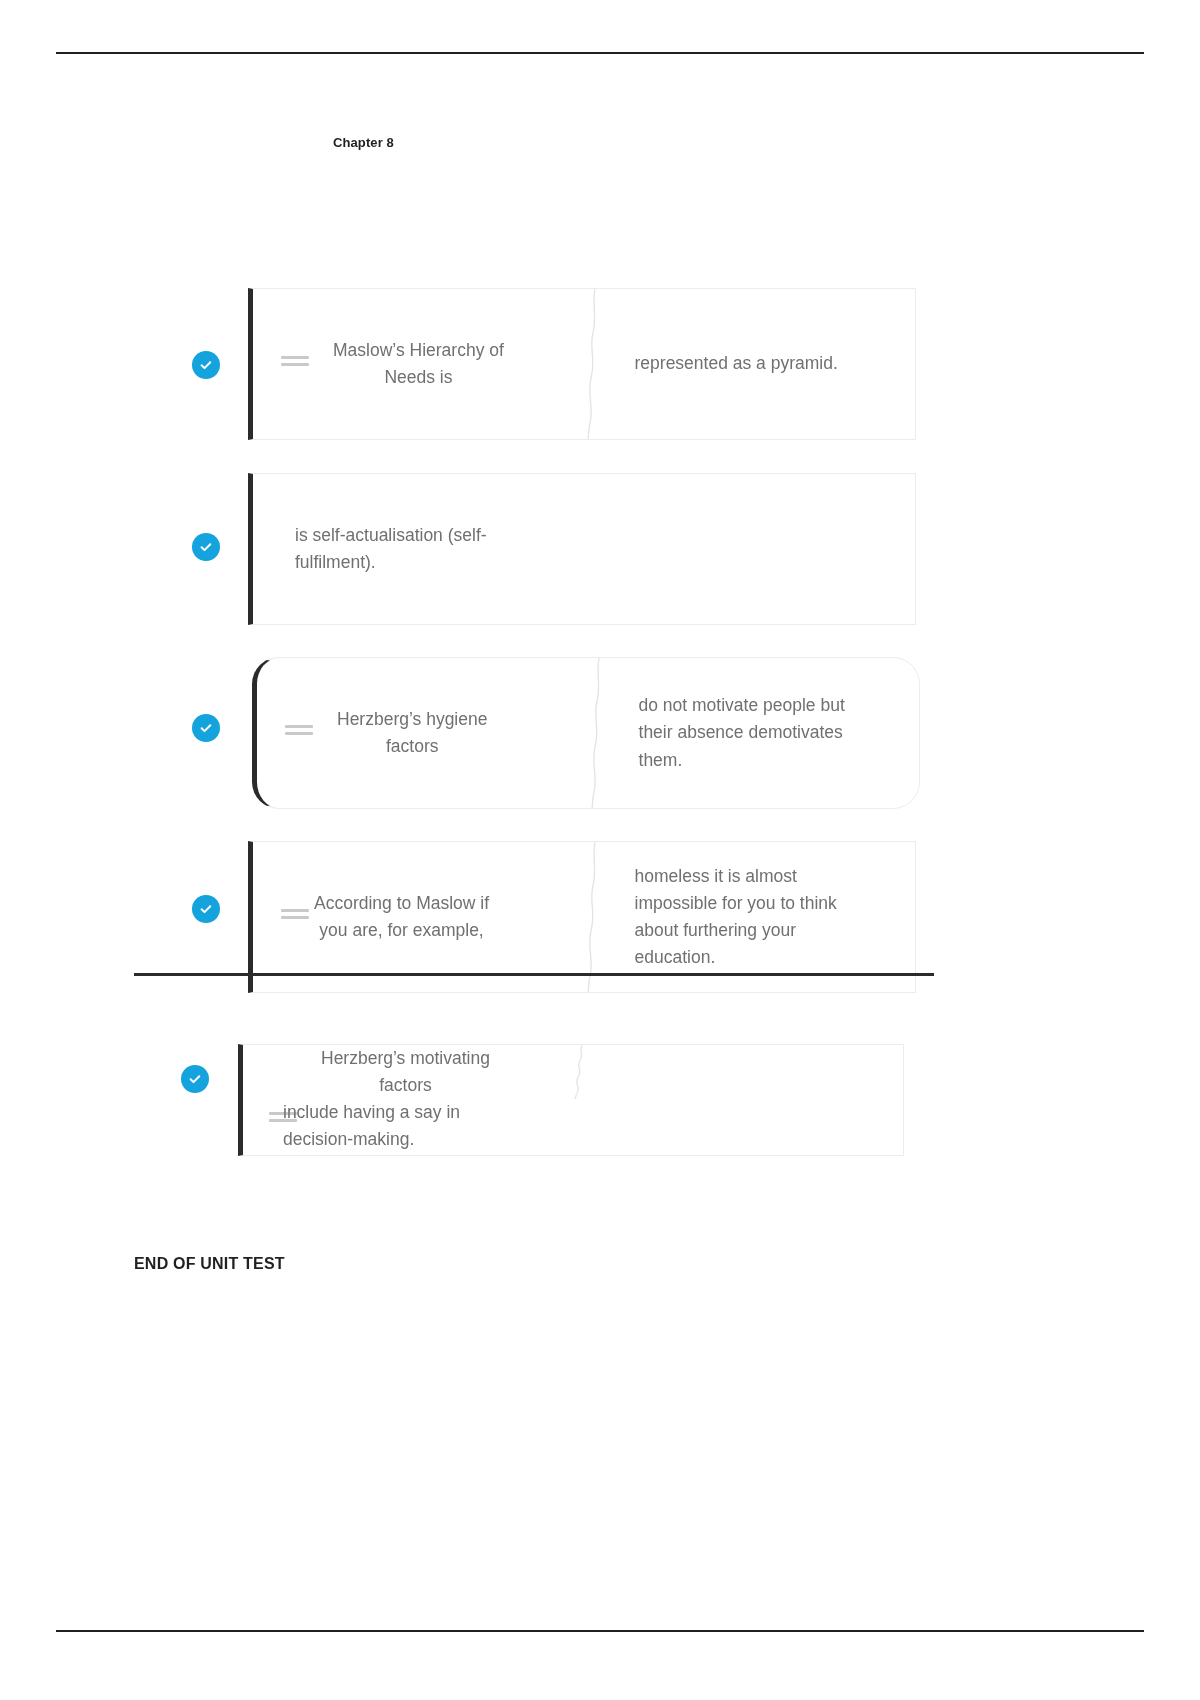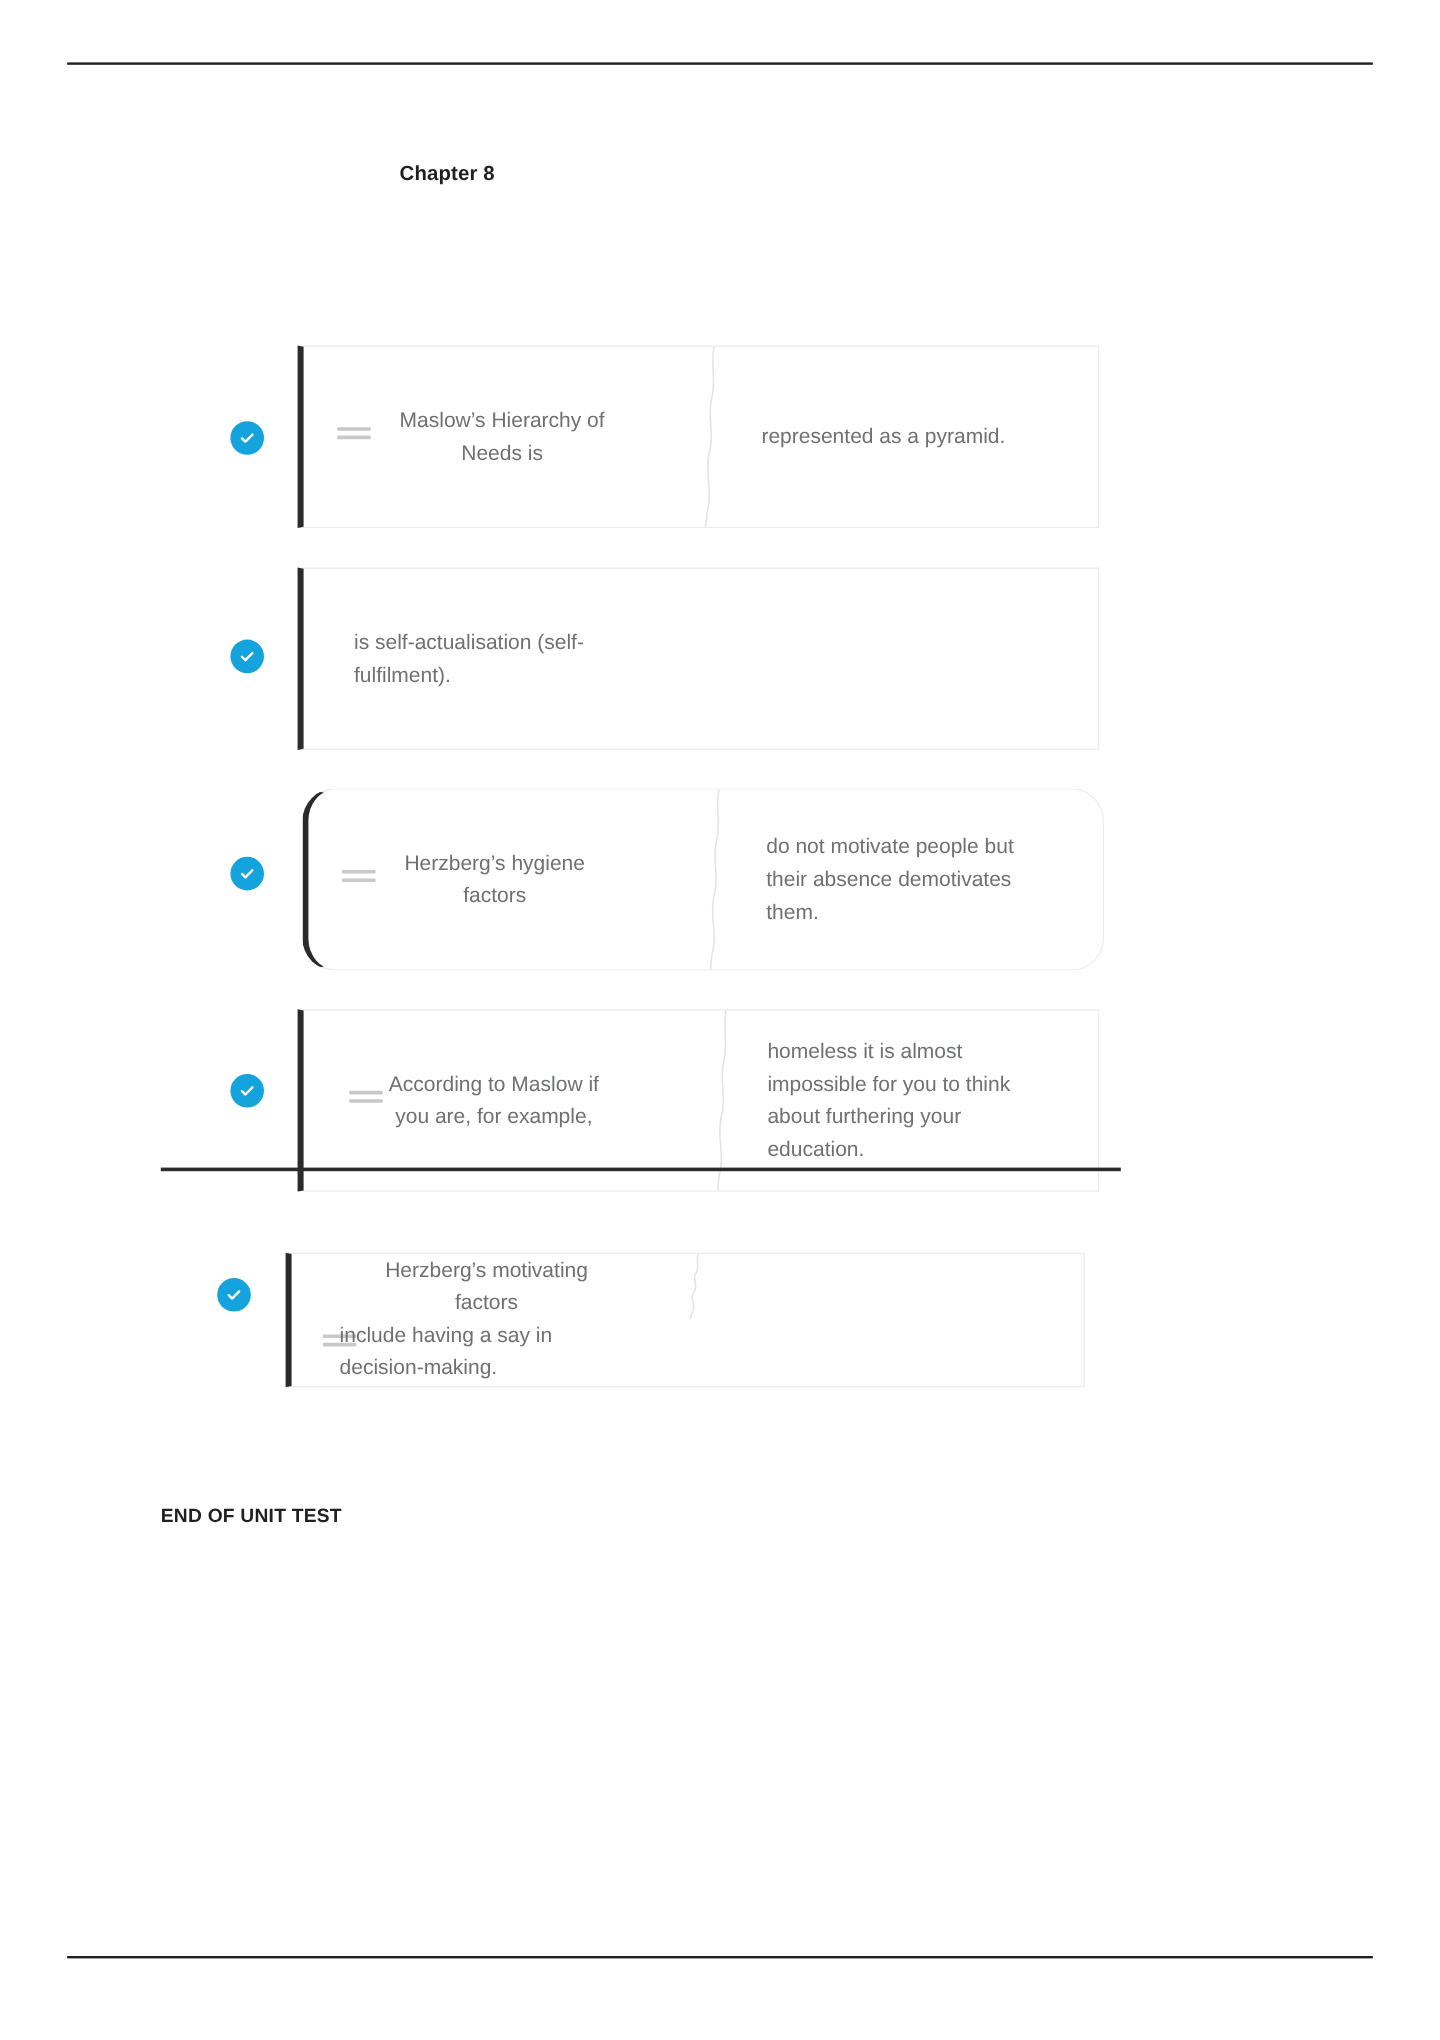--- a/index.html
+++ b/index.html
@@ -39,21 +39,21 @@
     top: 973px;
     height: 0;
     border-top: 3px solid #2b2b2b;
   }
 
   
   .chapter-title {
     position: absolute;
     left: 333px;
     top: 135px;
-    font-size: 17px;
+    font-size: 13px;
     font-weight: 700;
     color: #231f20;
     letter-spacing: .1px;
   }
 
   
   .footer-note {
     position: absolute;
     left: 134px;
     top: 1255px;
@@ -171,21 +171,21 @@
 
   #row-2 .card  { left: 252px; top: 657px;  width: 668px; height: 152px; border-radius: 27px; }
   #row-2 .check-badge { left: 192px; top: 714px; }
   #row-2 .card-left   { width: 340px; padding-left: 80px; }
   #row-2 .grip        { left: 28px; top: 67px; }
   #row-2 .card-right  { width: 323px; padding-left: 42px; }
   #row-2 .torn        { left: 329px; }
 
   #row-3 .card  { left: 248px; top: 841px;  width: 668px; height: 152px; }
   #row-3 .check-badge { left: 192px; top: 895px; }
-  #row-3 .card-left   { width: 340px; padding-left: 61px; margin-left: 10px; }
+  #row-3 .card-left   { width: 340px; padding-left: 61px; }
   #row-3 .grip        { left: 28px; top: 67px; }
   #row-3 .card-right  { width: 323px; padding-left: 42px; }
   #row-3 .torn        { left: 329px; }
 
   #row-4 .card  { left: 238px; top: 1044px; width: 666px; height: 112px; flex-direction: column; }
   #row-4 .check-badge { left: 181px; top: 1065px; }
   #row-4 .card-left   { width: 337px; padding-left: 78px; }
   #row-4 .grip        { left: 26px; top: 67px; }
   #row-4 .card-right  { width: 324px; padding-left: 40px; }
   #row-4 .torn        { left: 326px; }

